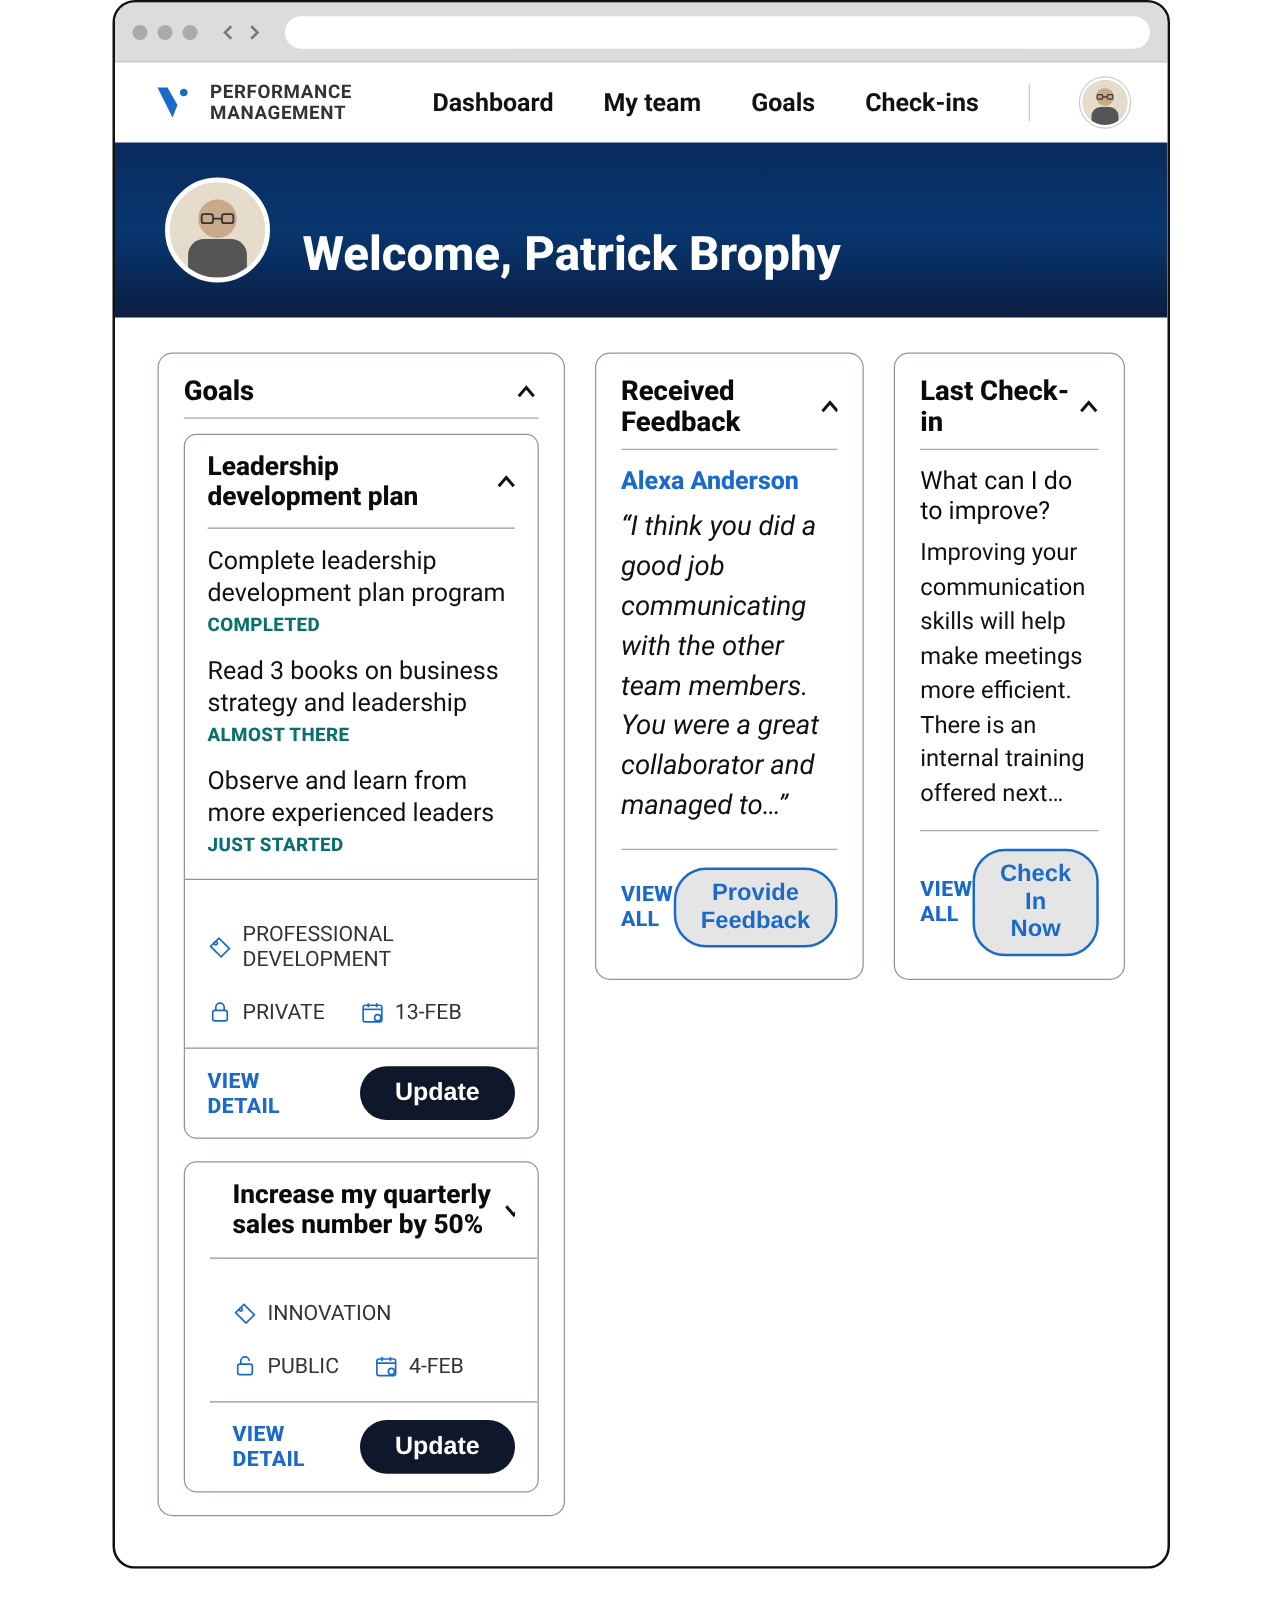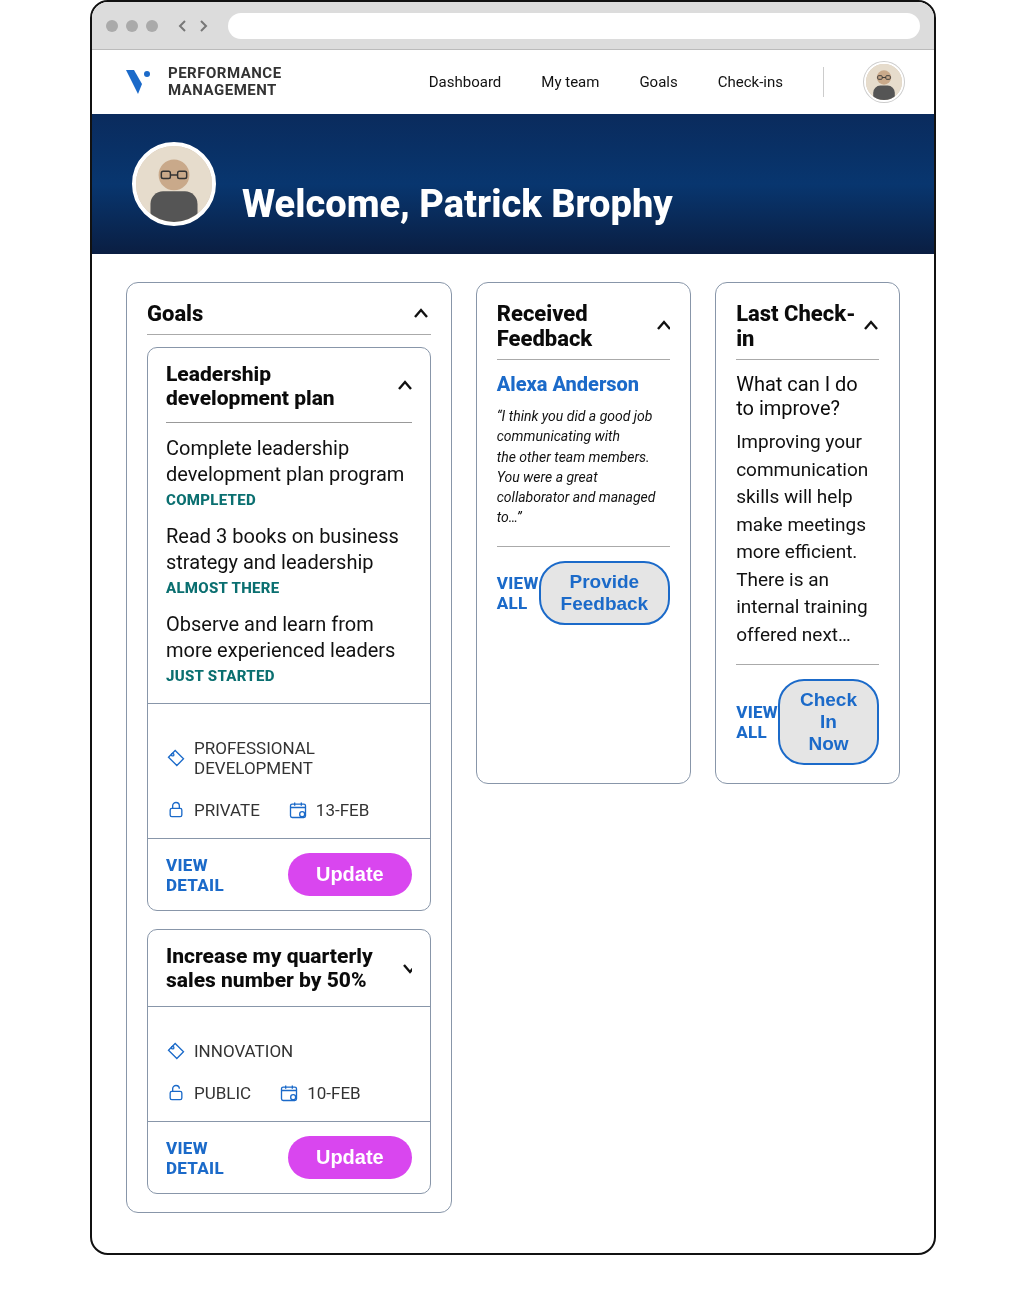--- a/index.html
+++ b/index.html
@@ -8,21 +8,21 @@
   .browser-bar { background: #dcdcdc; height: 48px; display: flex; align-items: center; padding: 0 14px; gap: 10px; border-bottom: 1px solid #bbb; }
   .dots { display: flex; gap: 8px; }
   .dot { width: 12px; height: 12px; border-radius: 50%; background: #aaa; }
   .addr-arrows { display:flex; gap:6px; align-items:center; padding:0 8px;}
   .addr-arrow-svg { stroke:#777; }
   .addr-bar { flex:1; height: 26px; background: #fff; border-radius: 14px; }
   .topnav { display:flex; align-items:center; justify-content:space-between; padding: 12px 30px; background:#fff; }
   .brand { display:flex; align-items:center; gap:14px; }
   .brand-logo { width:32px; height:32px; }
   .brand-text { font-size:15px; font-weight:700; letter-spacing:0.5px; color:#333; line-height:1.15; }
-  .navlinks { display:flex; align-items:center; gap:40px; font-weight:400; font-size:15px; color:#111; }
+  .navlinks { display:flex; align-items:center; gap:40px; font-weight:700; font-size:20px; color:#111; }
   .navlinks span { cursor:pointer; }
   .nav-divider { width:1px; height:30px; background:#ccc; }
   .avatar-sm { width:40px; height:40px; border-radius:50%; background:#d8c9b8; border:2px solid #fff; box-shadow:0 0 0 1px #ccc; overflow:hidden; }
   .hero { background: linear-gradient(180deg,#0a2b5d 0%, #08366f 50%, #0a1e42 100%); padding: 28px 40px; display:flex; align-items:flex-end; gap:26px; }
   .avatar-lg { width:84px; height:84px; border-radius:50%; background:#d8c9b8; border:4px solid #fff; overflow:hidden; }
   .avatar-svg { width:100%; height:100%; display:block; }
   .hero h1 { color:#fff; font-size:38px; font-weight:800; }
   .content { display:flex; gap:24px; padding: 28px 34px 40px; align-items:flex-start; }
   .col-left { flex: 1.45; }
   .col-right { flex: 1; display:flex; flex-direction:row; gap:24px; }
@@ -36,24 +36,24 @@
   .subcard-head h3 { font-size:21px; font-weight:800; color:#0b0b0b; }
   .goal-item { margin-bottom:14px; }
   .goal-item p { font-size:20px; color:#111; line-height:1.3; margin-bottom:4px; }
   .status { font-size:15px; font-weight:800; color:#0a6f70; letter-spacing:0.3px; }
   .meta-row { border-top:1px solid #8896a9; padding:12px 18px; }
   .meta-line { display:flex; align-items:center; gap:12px; font-size:17px; color:#333; margin:6px 0; }
   .meta-line .mgroup { display:flex; align-items:center; gap:8px;margin-top:16px; }
   .icon-sm { width:20px; height:20px; stroke:#1b6ac9; fill:none; stroke-width:1.6; flex-shrink:0; }
   .action-row { border-top:1px solid #8896a9; padding:14px 18px; display:flex; align-items:center; gap:22px; }
   .link-btn { color:#1b6ac9; font-weight:800; font-size:17px; letter-spacing:0.3px; cursor:pointer; }
-  .pill-solid { background:#d946ef; color:#fff; font-weight:700; font-size:20px; padding:10px 28px; border-radius:26px; border:none; cursor:pointer; }
+  .pill-solid { background:#0f172a; color:#fff; font-weight:700; font-size:20px; padding:10px 28px; border-radius:26px; border:none; cursor:pointer; }
   .pill-outline { background:#e5e5e5; color:#1b6ac9; font-weight:700; font-size:19px; padding:8px 20px; border-radius:26px; border:2px solid #1b6ac9; cursor:pointer; }
   .fb-from { color:#1b6ac9; font-weight:800; font-size:20px; margin-bottom:10px; }
-  .fb-quote { font-style:italic; font-size:14px; color:#111; line-height:1.45; margin-bottom:18px; }
+  .fb-quote { font-style:italic; font-size:22px; color:#111; line-height:1.45; margin-bottom:18px; }
   .fb-actions { display:flex; align-items:center; justify-content:space-between; border-top:1px solid #aaa; padding-top:14px; }
   .ci-q { font-size:20px; font-weight:400; color:#0b0b0b; margin-bottom:8px; }
   .ci-body { font-size:19px; color:#111; line-height:1.45; margin-bottom:16px; }
   .collapsed-head { display:flex; align-items:center; justify-content:space-between; padding:14px 18px; }
   .collapsed-head h3 { font-size:21px; font-weight:800; color:#0b0b0b; max-width:340px; }
 </style>
 </head>
 <body>
 
 <div class="browser-frame">
@@ -178,21 +178,21 @@
                 <span>13-FEB</span>
               </div>
             </div>
           </div>
           <div class="action-row">
             <span class="link-btn">VIEW DETAIL</span>
             <button class="pill-solid">Update</button>
           </div>
         </div>
 
-        <div class="subcard" style="margin-bottom:0;">
+        <div class="subcard" style="margin-bottom:0;padding-left:20px;">
           <div class="collapsed-head">
             <h3>Increase my quarterly sales number by 50%</h3>
             <svg width="20" height="20" class="chev">
                 <path d="M4 7 L10 14 L16 7"></path>
               </svg>
           </div>
           <div class="meta-row">
             <div class="meta-line">
               <div class="mgroup">
                 <svg class="icon-sm" viewBox="0 0 24 24">
@@ -211,21 +211,21 @@
                 <span>PUBLIC</span>
               </div>
               <div class="mgroup" style="margin-left:16px;">
                 <svg class="icon-sm" viewBox="0 0 24 24">
                     <rect x="3" y="5" width="18" height="16" rx="2"></rect>
                     <line x1="3" y1="9" x2="21" y2="9"></line>
                     <line x1="8" y1="3" x2="8" y2="7"></line>
                     <line x1="16" y1="3" x2="16" y2="7"></line>
                     <circle cx="17" cy="17" r="3"></circle>
                   </svg>
-                <span>10-FEB</span>
+                <span>4-FEB</span>
               </div>
             </div>
           </div>
           <div class="action-row">
             <span class="link-btn">VIEW DETAIL</span>
             <button class="pill-solid">Update</button>
           </div>
         </div>
 
       </div>

